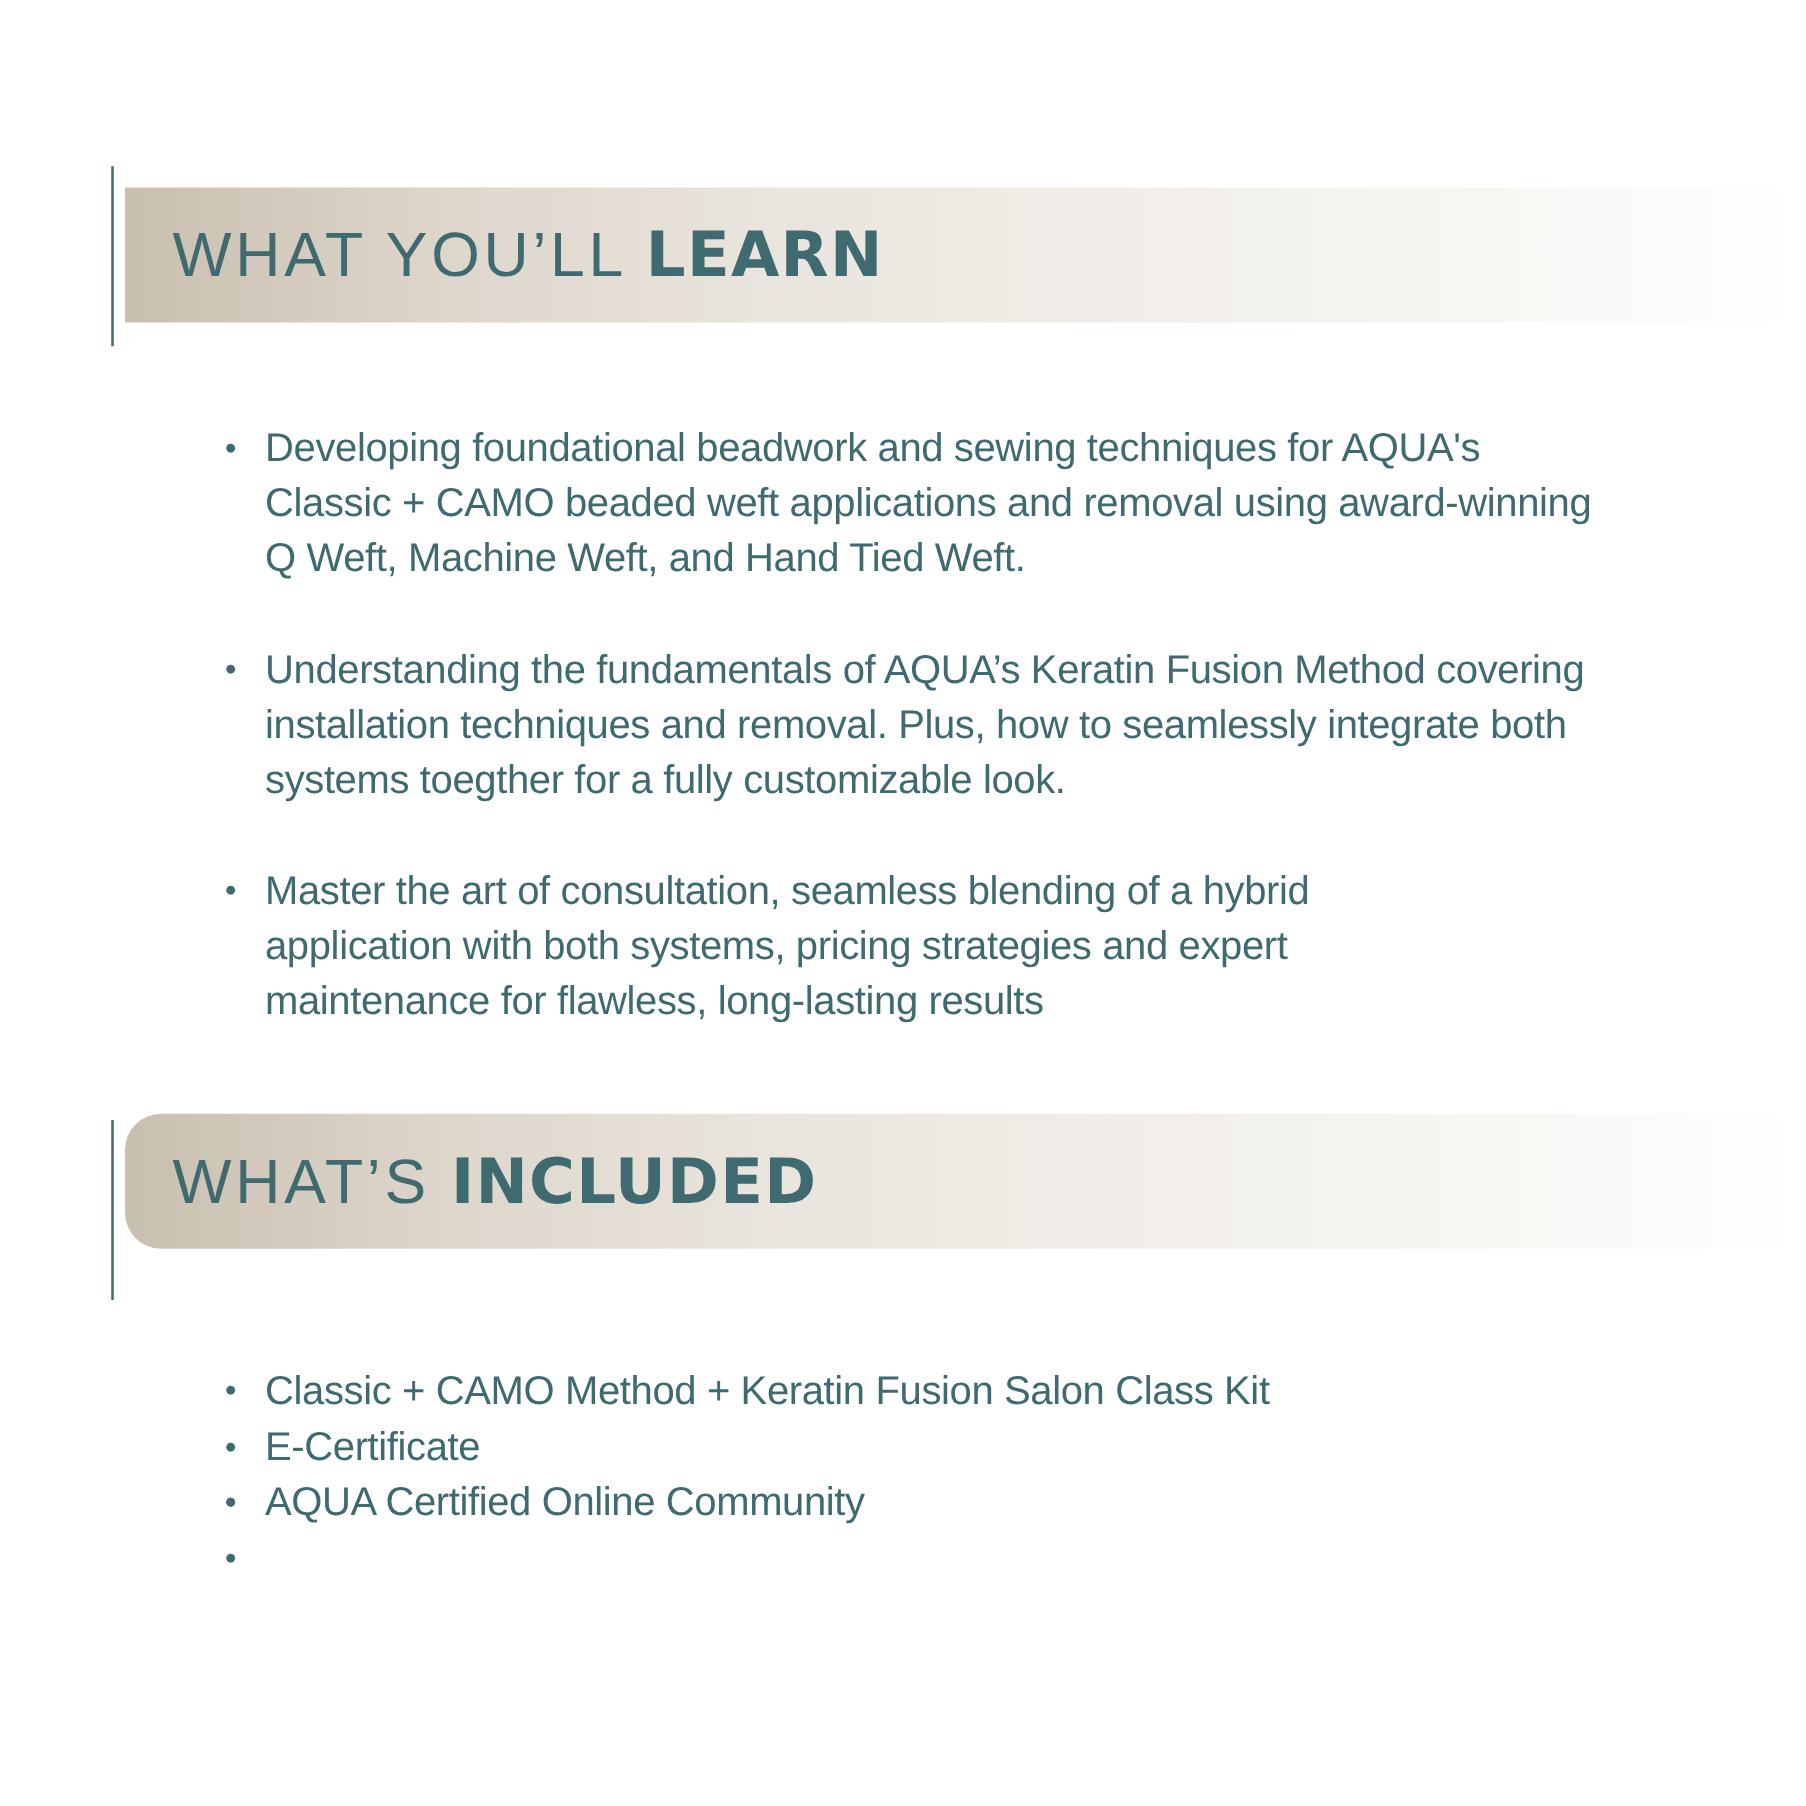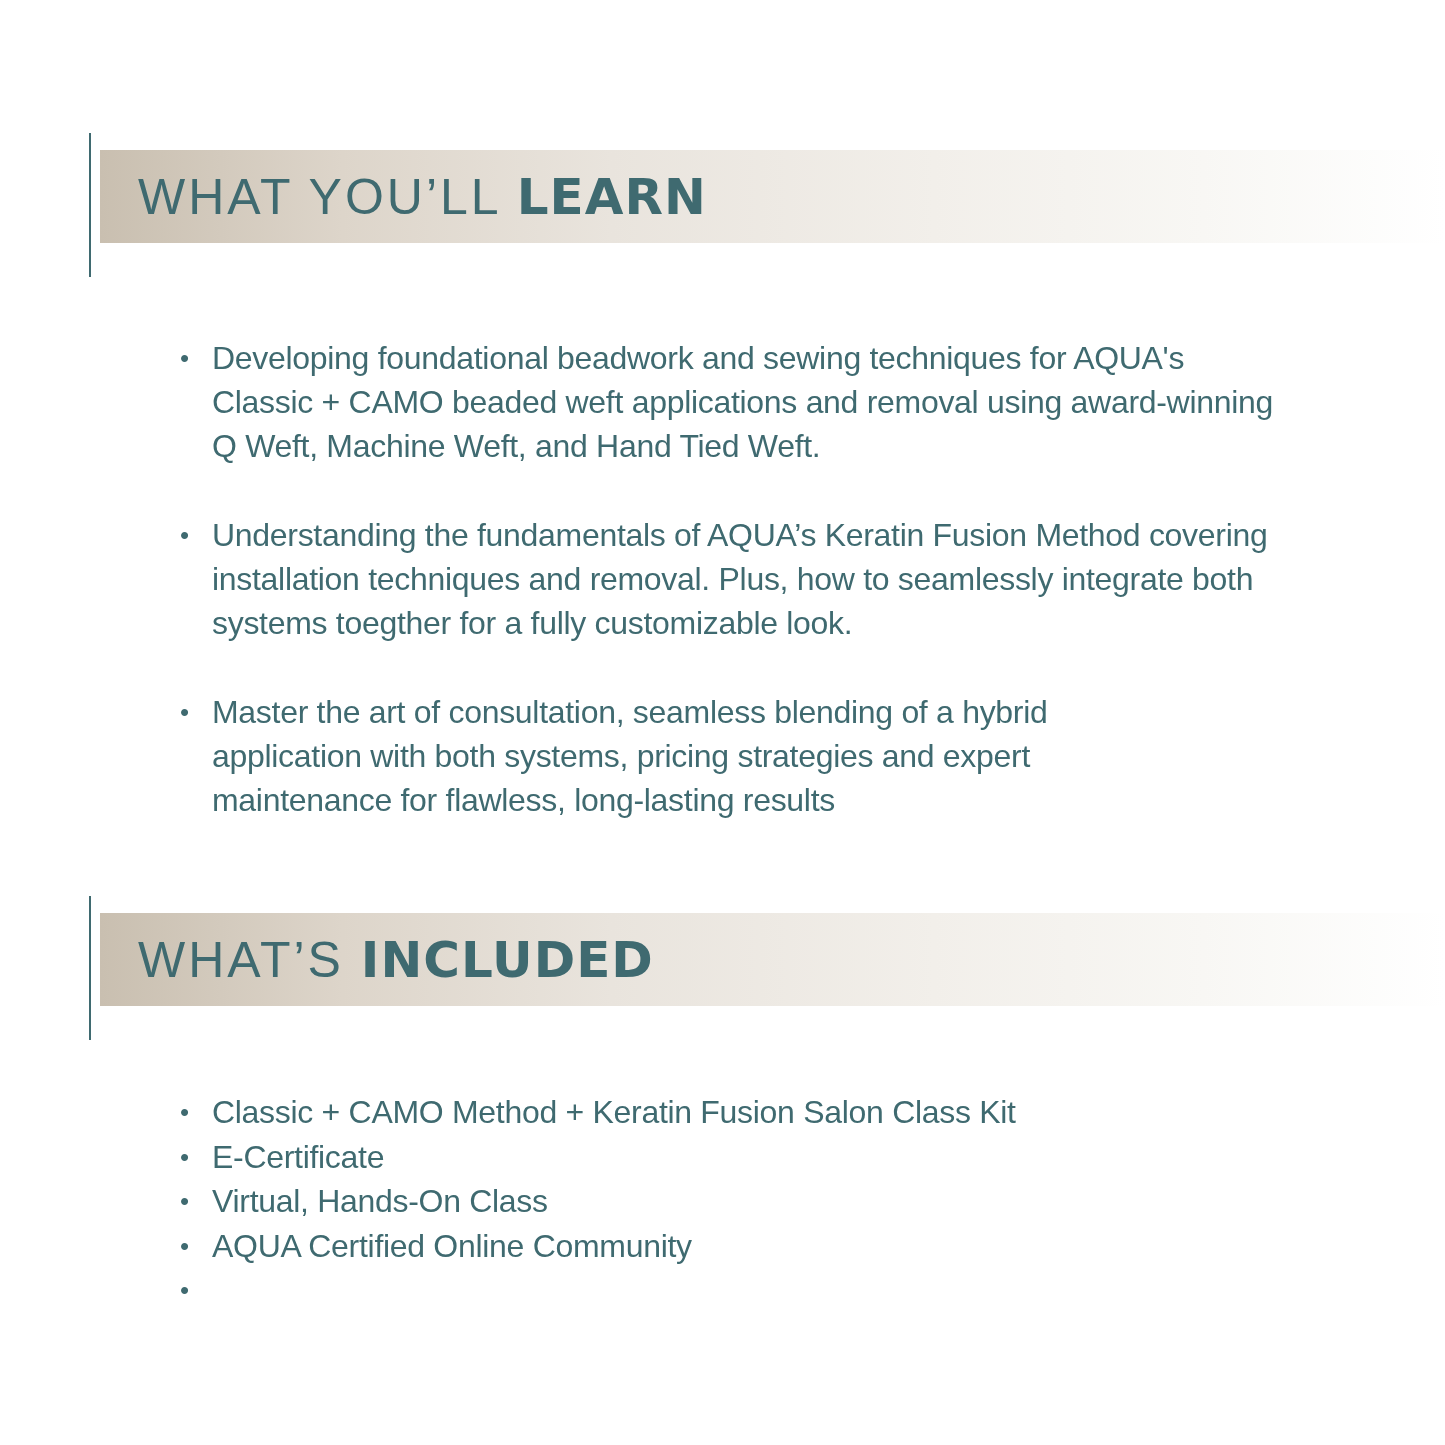--- a/index.html
+++ b/index.html
@@ -18,21 +18,21 @@
     .section-rule {
       position: absolute;
       left: 89px;
       width: 2px;
       background: #3f6a70;
     }
     .banner {
       position: absolute;
       left: 100px;
       right: 0;
-      height: 93px;
+      height: 108px;
       background: linear-gradient(90deg, #c9bfb0 0%, #ddd5ca 18%, #e9e4dd 38%, #f2efea 62%, #f8f7f4 82%, #ffffff 100%);
       display: flex;
       align-items: center;
     }
     .banner-title {
       margin-left: 38px;
       font-size: 50px;
       letter-spacing: 2px;
       color: #3f6a70;
       white-space: nowrap;
@@ -109,38 +109,37 @@
     <span class="bullet">•</span>
     <span>Understanding the fundamentals of AQUA’s Keratin Fusion Method covering installation techniques and removal. Plus, how to seamlessly integrate both systems toegther for a fully customizable look.</span>
   </li>
   <li class="learn-item" style="width:950px;">
     <span class="bullet">•</span>
     <span>Master the art of consultation, seamless blending of a hybrid application with both systems, pricing strategies and expert maintenance for flawless, long-lasting results</span>
   </li>
 </ul>
 
 <div class="section-rule" style="top:896px;height:144px;"></div>
-<div class="banner" style="top:913px;">
+<div class="banner" style="top:891px;border-radius:29px;">
   <h2 class="banner-title" style="margin-top:0;margin-bottom:0;">
     <span class="light">WHAT’S </span><span class="bold">INCLUDED</span>
   </h2>
 </div>
 
 <ul class="included-list">
   <li class="included-item">
     <span class="bullet">•</span>
     <span>Classic + CAMO Method + Keratin Fusion Salon Class Kit</span>
   </li>
   <li class="included-item">
     <span class="bullet">•</span>
     <span>E-Certificate</span>
   </li>
   <li class="included-item">
     <span class="bullet">•</span>
-    <span>Virtual, Hands-On Class</span>
   </li>
   <li class="included-item">
     <span class="bullet">•</span>
     <span>AQUA Certified Online Community</span>
   </li>
   <li class="included-item">
     <span class="bullet">•</span>
   </li>
 </ul>
 

